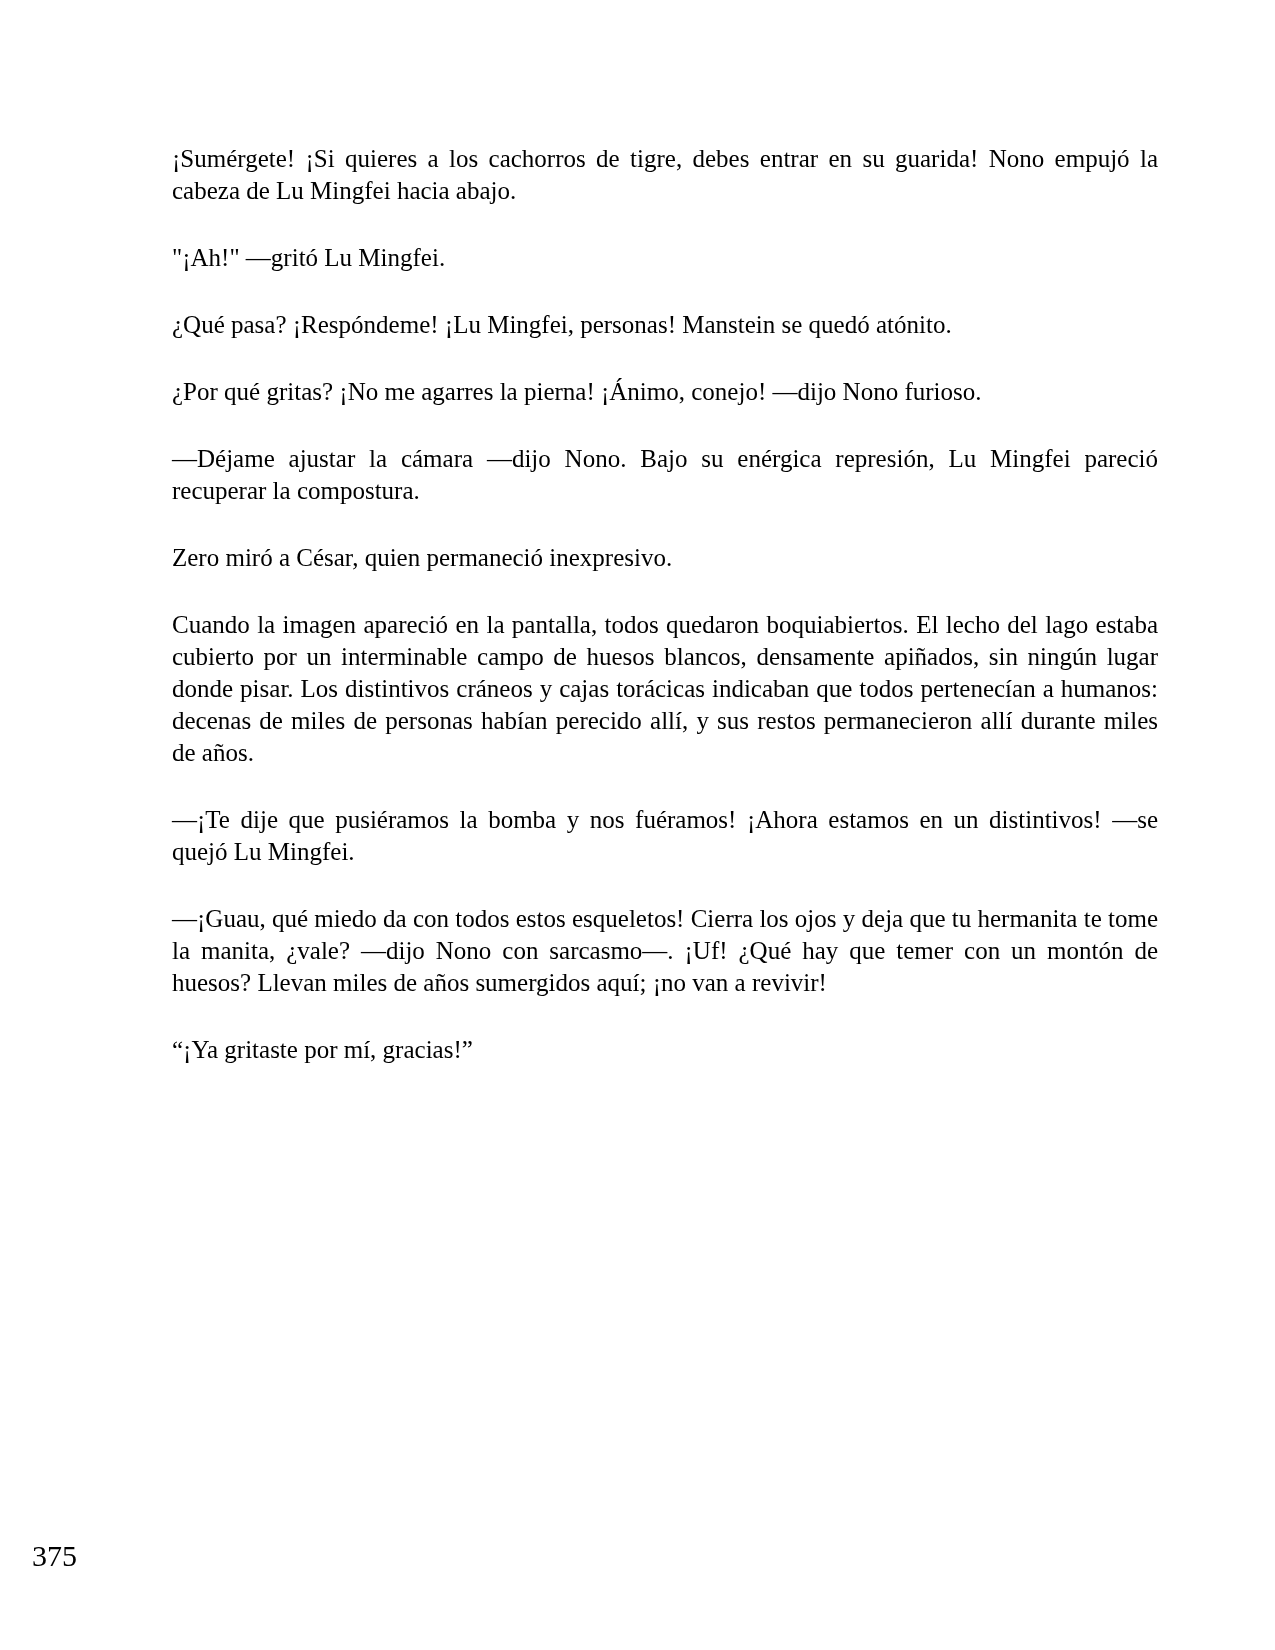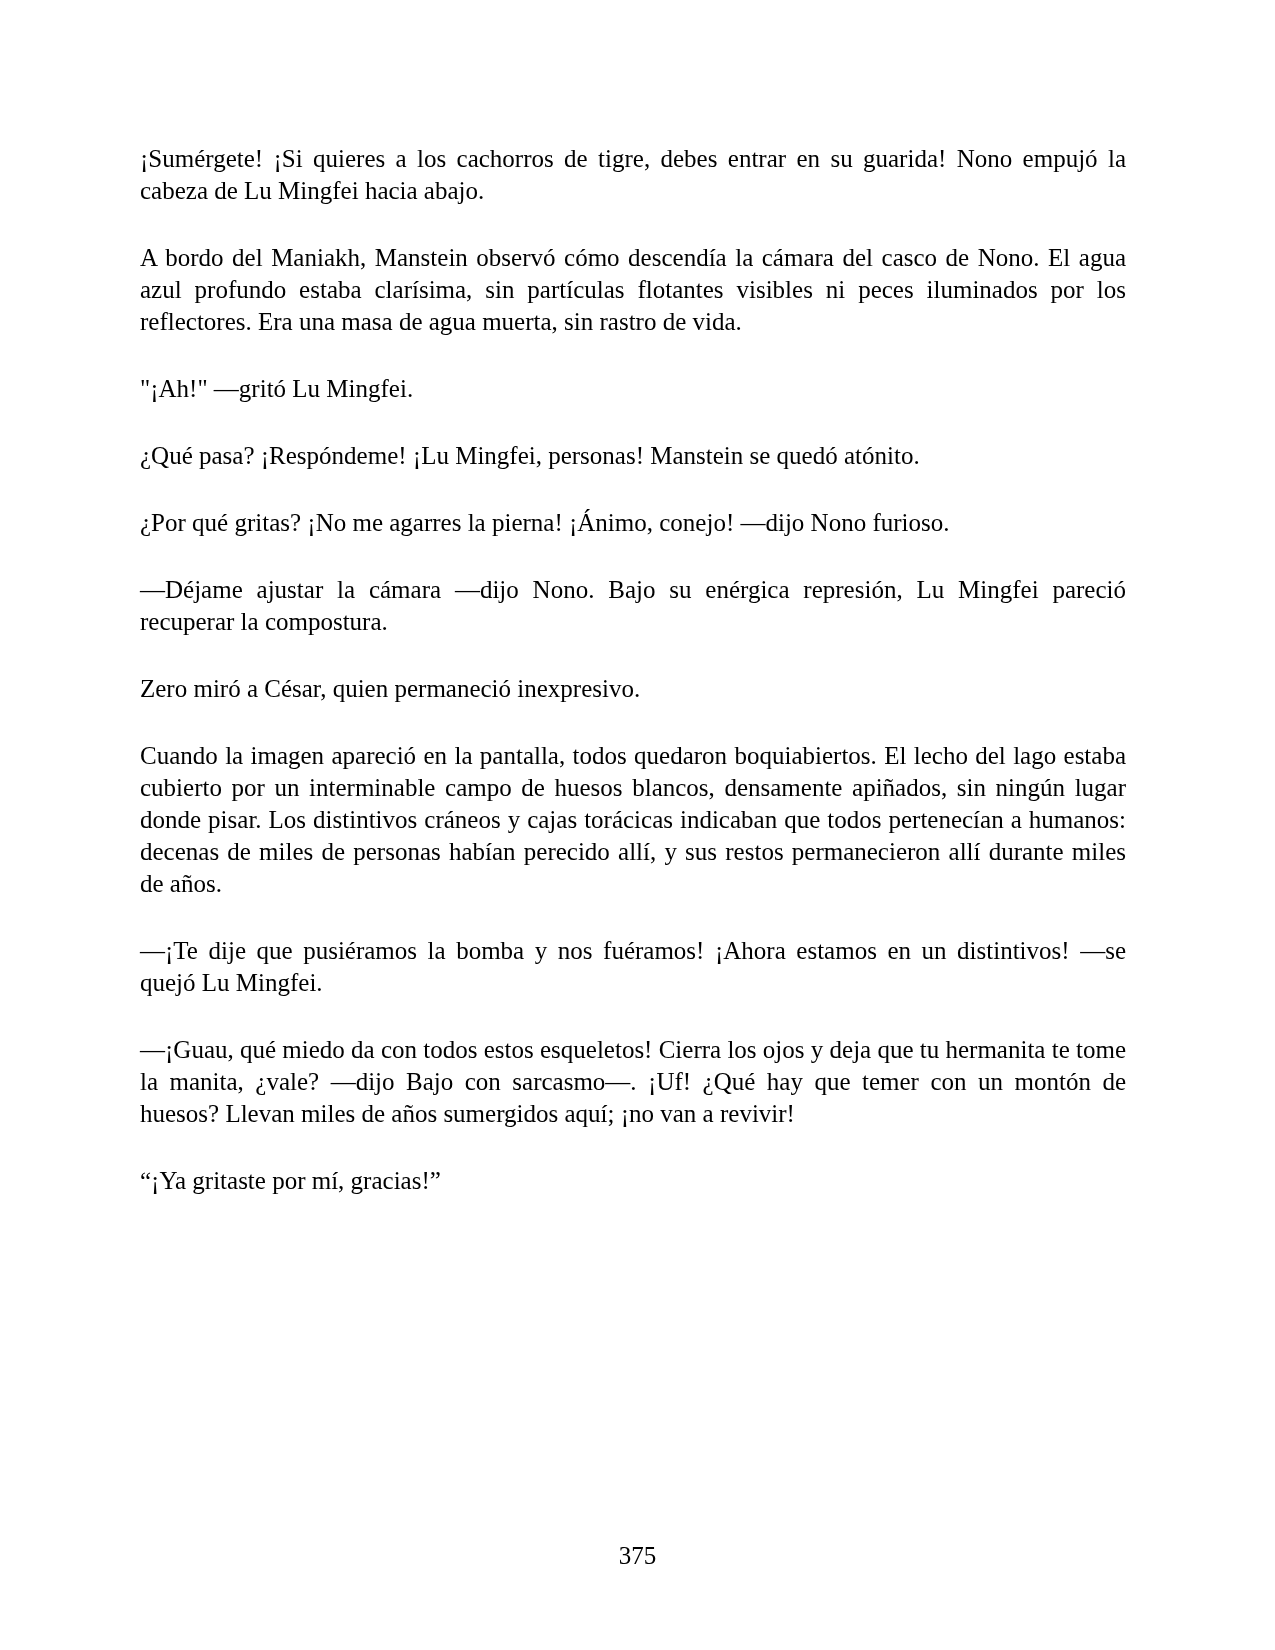--- a/index.html
+++ b/index.html
@@ -9,55 +9,54 @@
     background: #ffffff;
     position: relative;
     overflow: hidden;
   }
   .page {
     position: absolute;
     inset: 0;
     background: #ffffff;
     color: #000000;
     font-family: "Liberation Serif", "DejaVu Serif", serif;
+    margin-left: 32px;
   }
   .content {
     position: absolute;
     left: 140px;
     top: 143px;
     width: 986px;
   }
   .content p {
     margin: 0 0 35px 0;
     font-size: 25px;
     line-height: 32px;
     text-align: justify;
     text-justify: inter-word;
   }
   .pageno {
     position: absolute;
     top: 1540px;
     left: 0;
     width: 100%;
-    text-align: center;
-    font-size: 25px;
+    font-size: 30px;
     line-height: 32px;
   }
 </style>
 </head>
 <body>
 
 <div class="page">
   <div class="content">
     <p>¡Sumérgete! ¡Si quieres a los cachorros de tigre, debes entrar en su guarida! Nono empujó la cabeza de Lu Mingfei hacia abajo.</p>
-    <p>A bordo del Maniakh, Manstein observó cómo descendía la cámara del casco de Nono. El agua azul profundo estaba clarísima, sin partículas flotantes visibles ni peces iluminados por los reflectores. Era una masa de agua muerta, sin rastro de vida.</p>
     <p>"¡Ah!" —gritó Lu Mingfei.</p>
     <p>¿Qué pasa? ¡Respóndeme! ¡Lu Mingfei, personas! Manstein se quedó atónito.</p>
     <p>¿Por qué gritas? ¡No me agarres la pierna! ¡Ánimo, conejo! —dijo Nono furioso.</p>
     <p>—Déjame ajustar la cámara —dijo Nono. Bajo su enérgica represión, Lu Mingfei pareció recuperar la compostura.</p>
     <p>Zero miró a César, quien permaneció inexpresivo.</p>
     <p>Cuando la imagen apareció en la pantalla, todos quedaron boquiabiertos. El lecho del lago estaba cubierto por un interminable campo de huesos blancos, densamente apiñados, sin ningún lugar donde pisar. Los distintivos cráneos y cajas torácicas indicaban que todos pertenecían a humanos: decenas de miles de personas habían perecido allí, y sus restos permanecieron allí durante miles de años.</p>
     <p>—¡Te dije que pusiéramos la bomba y nos fuéramos! ¡Ahora estamos en un distintivos! —se quejó Lu Mingfei.</p>
-    <p>—¡Guau, qué miedo da con todos estos esqueletos! Cierra los ojos y deja que tu hermanita te tome la manita, ¿vale? —dijo Bajo con sarcasmo—. ¡Uf! ¿Qué hay que temer con un montón de huesos? Llevan miles de años sumergidos aquí; ¡no van a revivir!</p>
+    <p>—¡Guau, qué miedo da con todos estos esqueletos! Cierra los ojos y deja que tu hermanita te tome la manita, ¿vale? —dijo Nono con sarcasmo—. ¡Uf! ¿Qué hay que temer con un montón de huesos? Llevan miles de años sumergidos aquí; ¡no van a revivir!</p>
     <p>“¡Ya gritaste por mí, gracias!”</p>
   </div>
   <div class="pageno">375</div>
 </div>
 
 </body></html>

